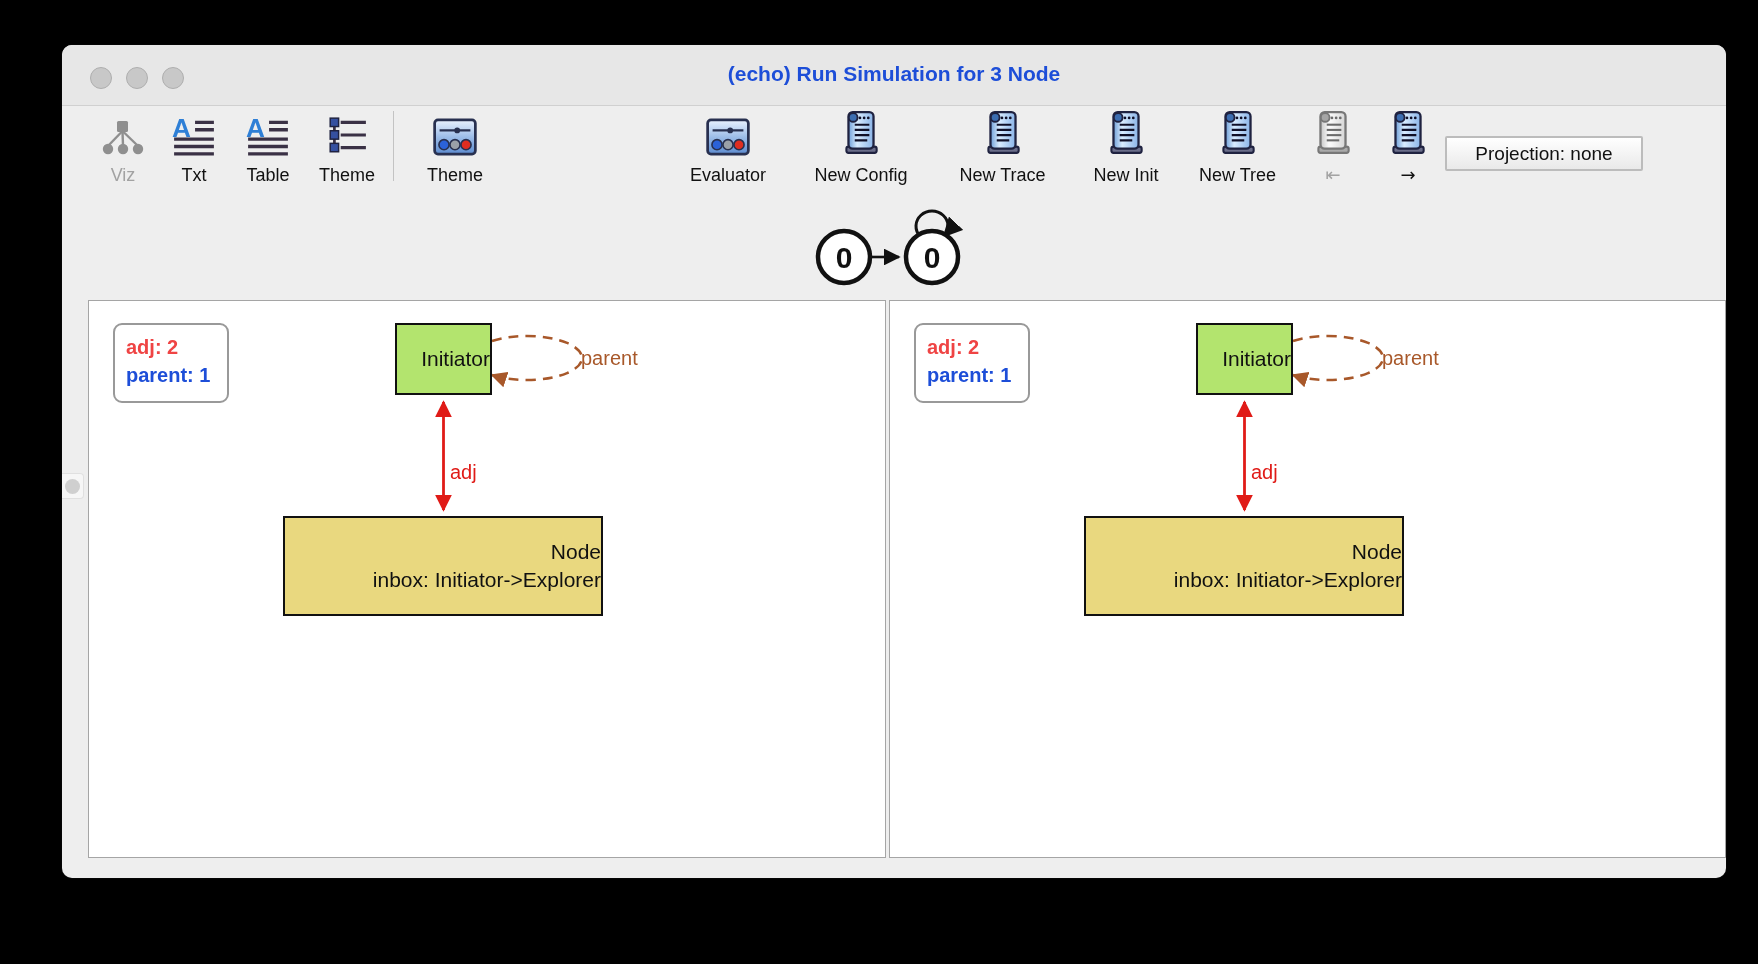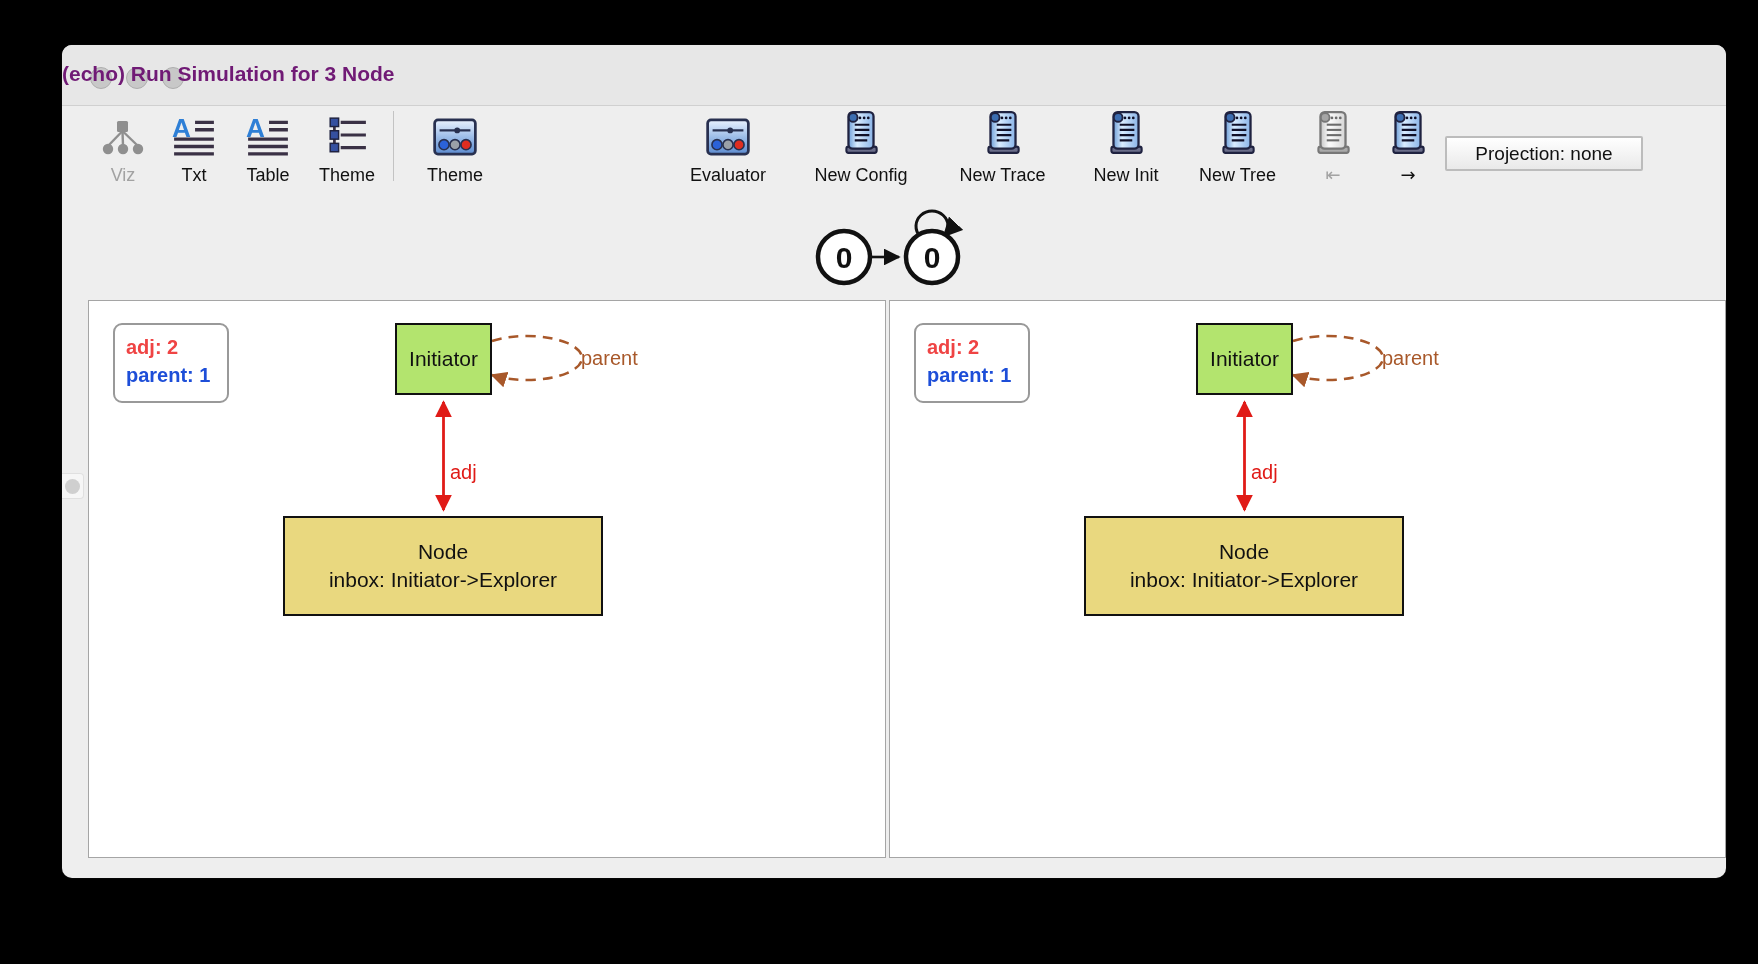--- a/index.html
+++ b/index.html
@@ -14,22 +14,22 @@
   }
   
   .titlebar{
     position:absolute;left:0;top:0;width:100%;height:60px;
     background:#e7e7e7;border-bottom:1px solid #d0d0d0;
   }
   .tl{position:absolute;top:22px;width:22px;height:22px;border-radius:50%;
       background:#c8c8c8;border:1px solid #aeaeae;box-sizing:border-box;}
   .tl1{left:28px}.tl2{left:64px}.tl3{left:100px}
   .title{
-    position:absolute;left:0;right:0;top:17px;text-align:left;
-    font-size:21px;font-weight:bold;color:#701a75;
+    position:absolute;left:0;right:0;top:17px;text-align:center;
+    font-size:21px;font-weight:bold;color:#1d4ed8;
   }
   
   .tbitem{
     position:absolute;top:62px;height:78px;display:flex;flex-direction:column;
     align-items:center;justify-content:flex-start;gap:9px;
   }
   .tbitem .iconwrap{height:50px;display:flex;align-items:flex-end;justify-content:center;}
   .tblabel{font-size:18px;color:#111;white-space:nowrap;line-height:20px;}
   .tbitem.disabled .tblabel{color:#a2a2a2;}
   .icon-gray{filter:grayscale(1) brightness(1.12) opacity(.6);}
@@ -53,21 +53,21 @@
   .overlay{position:absolute;left:0;top:0;}
   .legend{
     position:absolute;left:24px;top:22px;width:116px;height:80px;
     background:#fff;border:2px solid #999;border-radius:9px;box-sizing:border-box;
     padding:8px 0 0 11px;line-height:28px;font-size:20px;font-weight:bold;
   }
   .legend .ladj{color:#ef4444;display:block;}
   .legend .lparent{color:#1d4ed8;display:block;}
   .gnode{
     position:absolute;border:2.5px solid #111;box-sizing:border-box;
-    display:flex;flex-direction:column;align-items:center;justify-content:center;
+    display:flex;flex-direction:column;align-items:flex-end;justify-content:center;
     font-size:21px;color:#111;text-align:center;line-height:28px;
   }
   .initiator{left:306px;top:22px;width:97px;height:72px;background:#b3e46e;}
   .nodebox{left:194px;top:215px;width:320px;height:100px;background:#e9d87f;}
   .elabel{font-size:20px;}
   .elabel.red{fill:#e01b17;}
   .elabel.sienna{fill:#a8582a;}
   
   .edgehandle{
     position:absolute;left:0px;top:428px;width:22px;height:26px;

